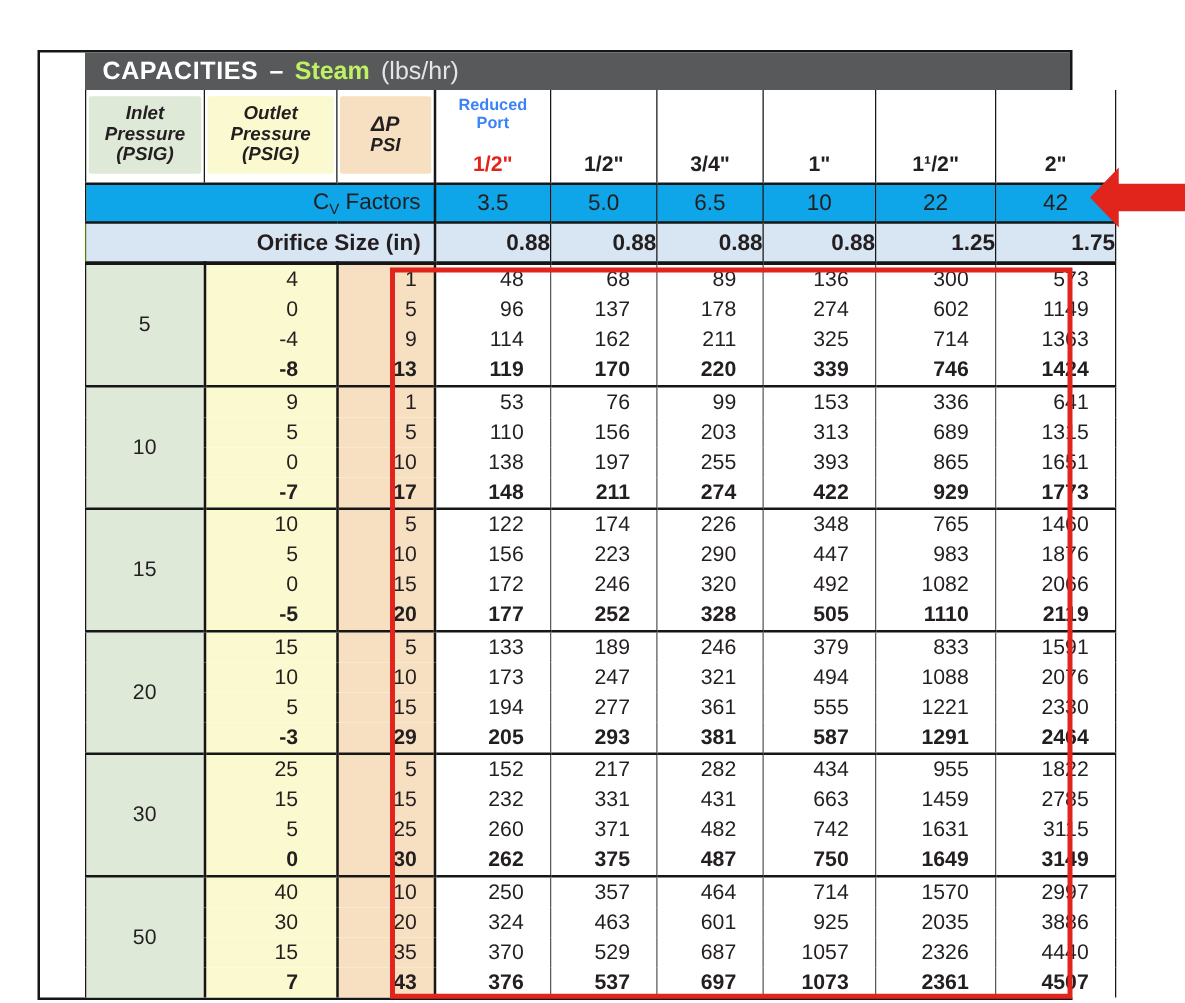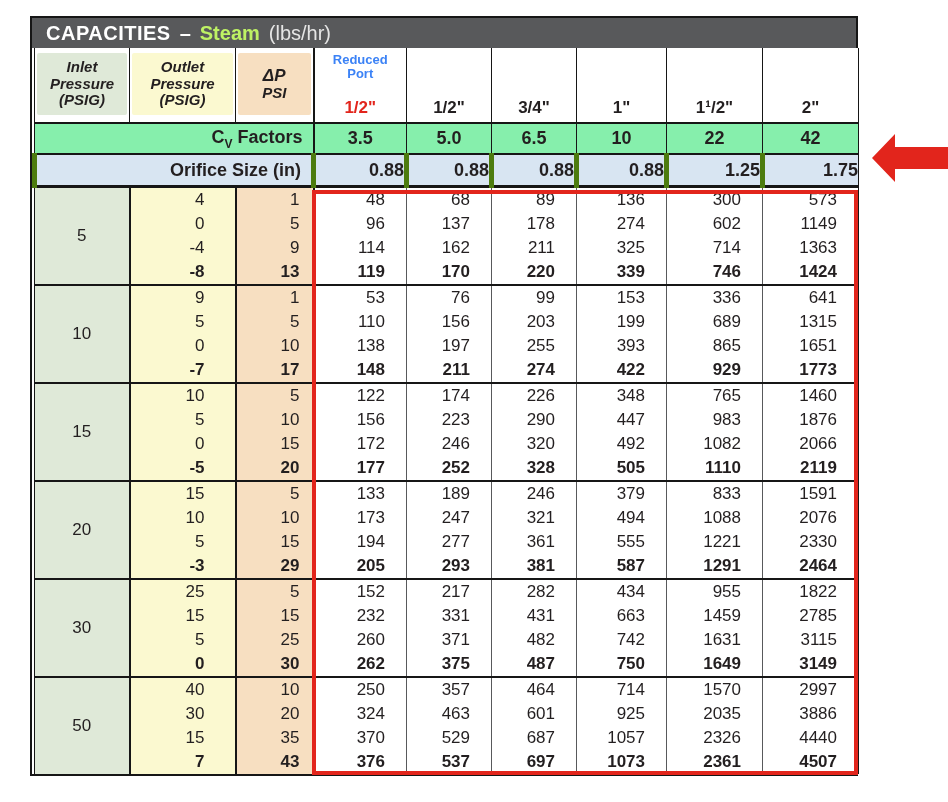--- a/index.html
+++ b/index.html
@@ -1,22 +1,22 @@
 <!DOCTYPE html>
 <html><head>
 <meta charset="utf-8">
 <style>
   html,body{margin:0;padding:0;}
   body{
     width:948px;height:802px;background:#ffffff;position:relative;
     font-family:"Liberation Sans", sans-serif;color:#231f20;overflow:hidden;
   }
   .table-wrap{
-    position:absolute;left:30px;top:16px;width:828px;
-    border:2px solid #161616;box-sizing:border-box;background:#fff;
+    position:absolute;left:30px;top:40px;width:828px;
+    border:2px solid #161616;box-sizing:border-box;background:#fff;padding-left:36px;
   }
   .title-bar{
     height:30px;background:#58595b;display:flex;align-items:center;
     padding-left:14px;gap:9px;box-sizing:border-box;
   }
   .title-word{color:#ffffff;font-weight:bold;font-size:20px;letter-spacing:.5px;}
   .title-dash{color:#ffffff;font-weight:bold;font-size:20px;}
   .title-product{color:#bef264;font-weight:bold;font-size:20px;}
   .title-unit{color:#e5e5e5;font-size:20px;}
   table{border-collapse:collapse;table-layout:fixed;width:824px;}
@@ -40,26 +40,26 @@
   .dp-unit{font-size:15px;}
   th.size-col{background:#d1d3d4;}
   .size-cell{display:flex;flex-direction:column;height:74px;box-sizing:border-box;align-items:center;}
   .rp-label{
     color:#3b82f6;font-weight:bold;font-size:13px;line-height:1.1;padding-top:5px;
     width:60px;text-align:center;
   }
   .rp-size{color:#e2251c;font-weight:bold;font-size:17px;margin-top:auto;padding-bottom:4px;}
   .size-label{font-weight:bold;font-size:17px;margin-top:auto;padding-bottom:4px;}
   tr.cv-row td{
-    height:29px;background:#86efac;border-top:2px solid #161616;border-bottom:2px solid #161616;
-    font-weight:bold;font-size:18px;border-left:1px solid #161616;border-right:1px solid #161616;
+    height:29px;background:#0ea5e9;border-top:2px solid #161616;border-bottom:2px solid #161616;
+    font-weight:normal;font-size:18px;border-left:1px solid #161616;border-right:1px solid #161616;
   }
   tr.orifice-row td{
     height:30px;background:#d8e5f2;border-bottom:3px solid #161616;
-    font-weight:bold;font-size:18px;border-left:5px solid #4d7c0f;border-right:1px solid #161616;text-align:right;
+    font-weight:bold;font-size:18px;border-left:1px solid #4d7c0f;border-right:1px solid #161616;text-align:right;
   }
   td.label-cell{text-align:right;padding-right:10px;}
   td.label-cell sub{font-size:12px;}
   td.center-val{text-align:center;}
   td.thick-right,th.thick-right{border-right:2px solid #161616 !important;}
   tbody td{height:24px;font-size:17px;vertical-align:middle;}
   tbody tr.group-start td{border-top:2px solid #161616;}
   td.inlet-cell{
     background:#dfe9d8;text-align:center;border-left:1px solid #161616;
     border-right:2px solid #161616;
@@ -215,21 +215,21 @@
           <td class="val-cell">153</td>
           <td class="val-cell">336</td>
           <td class="val-cell">641</td>
         </tr>
         <tr>
           <td class="outlet-cell">5</td>
           <td class="dp-cell">5</td>
           <td class="val-cell">110</td>
           <td class="val-cell">156</td>
           <td class="val-cell">203</td>
-          <td class="val-cell">199</td>
+          <td class="val-cell">313</td>
           <td class="val-cell">689</td>
           <td class="val-cell">1315</td>
         </tr>
         <tr>
           <td class="outlet-cell">0</td>
           <td class="dp-cell">10</td>
           <td class="val-cell">138</td>
           <td class="val-cell">197</td>
           <td class="val-cell">255</td>
           <td class="val-cell">393</td>

